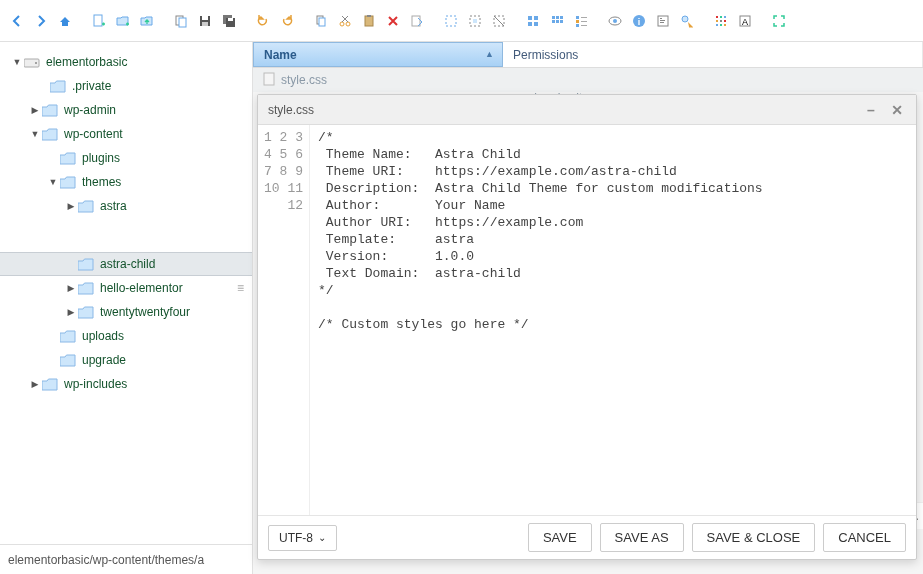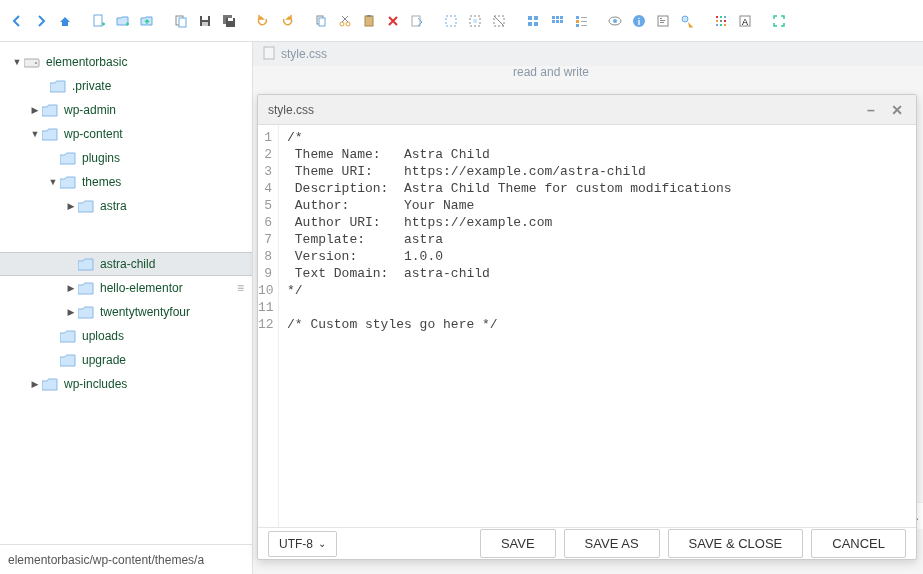--- a/index.html
+++ b/index.html
@@ -25,26 +25,26 @@
   .col.perm { flex: 1; }
   .list-row { display: flex; height: 24px; align-items: center; background: #eef0f1; }
   .list-row .cell { padding: 0 10px; color: #8a99a7; }
   .list-row .cell.name { width: 250px; display:flex; align-items:center; gap:6px;}
   .list-row .cell.perm { flex:1;margin-top:36px;}
   .editor-dialog { position: absolute; left: 4px; top: 52px; right: 6px; bottom: 14px; background: #fff; border: 1px solid #ccc; border-radius: 2px; box-shadow: 0 3px 10px rgba(0,0,0,.15); display: flex; flex-direction: column; }
   .dlg-title { height: 30px; background: #f0f0f0; border-bottom: 1px solid #ddd; display: flex; align-items: center; padding: 0 10px; color: #555; }
   .dlg-title .spacer{flex:1;}
   .dlg-title .wbtn{width:18px;height:18px;display:flex;align-items:center;justify-content:center;color:#888;font-weight:bold;cursor:pointer;margin-left:8px;font-size:14px;}
   .editor-body { flex: 1; display: flex; font-family: "Courier New", monospace; font-size: 13px; overflow: auto; background:#fff;}
-  .gutter { width: 21px; text-align: right; padding: 4px 6px 4px 0; color: #999; background: #fff; border-right: 1px solid #eee; line-height: 17px; user-select:none;}
+  .gutter { width: 52px; text-align: right; padding: 4px 6px 4px 0; color: #999; background: #fff; border-right: 1px solid #eee; line-height: 17px; user-select:none;}
   .code { flex: 1; padding: 4px 8px; color: #444; line-height: 17px; white-space: pre; }
-  .dlg-footer { height: 32px; border-top: 1px solid #e5e5e5; display: flex; align-items: center; padding: 0 10px; gap: 8px; }
+  .dlg-footer { height: 44px; border-top: 1px solid #e5e5e5; display: flex; align-items: center; padding: 0 10px; gap: 8px; }
   .enc { border: 1px solid #ccc; background:#fff; padding: 5px 10px; border-radius: 2px; cursor:pointer; display:flex; align-items:center; gap:5px;}
   .dlg-footer .spacer{flex:1;}
-  .btn { border: 1px solid #ccc; background:#fff; padding: 6px 20px; border-radius: 2px; cursor:pointer; color:#333; font-size:13px;}
+  .btn { border: 1px solid #ccc; background:#fff; padding: 6px 14px; border-radius: 2px; cursor:pointer; color:#333; font-size:13px;}
   .truncated { position:absolute; right:0; top:460px; color:#888; font-size:12px; padding:6px 4px; background:#fff; border-left:1px solid #eee; border-top:1px solid #eee;}
 </style>
 </head>
 <body>
 
 <div class="app">
   <div class="toolbar" id="toolbar">
       <div class="tbtn">
         <svg width="14" height="14" viewBox="0 0 14 14">
           <path d="M9 2 L4 7 L9 12" stroke="#3a8de0" stroke-width="2" fill="none"></path>
@@ -364,20 +364,27 @@
                 <path d="M0 3 L5 3 L6.5 1 L15 1 L15 12 L0 12 Z" fill="#cde6fb" stroke="#8ab8e6"></path>
               </svg>
             </span>
             <span class="tree-label">wp-includes</span>
           </div>
         </div>
       <div class="breadcrumb">elementorbasic/wp-content/themes/a</div>
     </div>
 
     <div class="content">
+      <div class="list-header">
+        <div class="col name">
+            <span>Name</span>
+            <span class="sort">▲</span>
+          </div>
+        <div class="col perm">Permissions</div>
+      </div>
       <div id="rows">
           <div class="list-row">
             <div class="cell name">
               <span><svg width="12" height="14" viewBox="0 0 12 14">
                   <rect x="1" y="1" width="10" height="12" fill="#f5f5f5" stroke="#bbb"></rect>
                 </svg></span>
               <span>style.css</span>
             </div>
             <div class="cell perm">read and write</div>
           </div>

